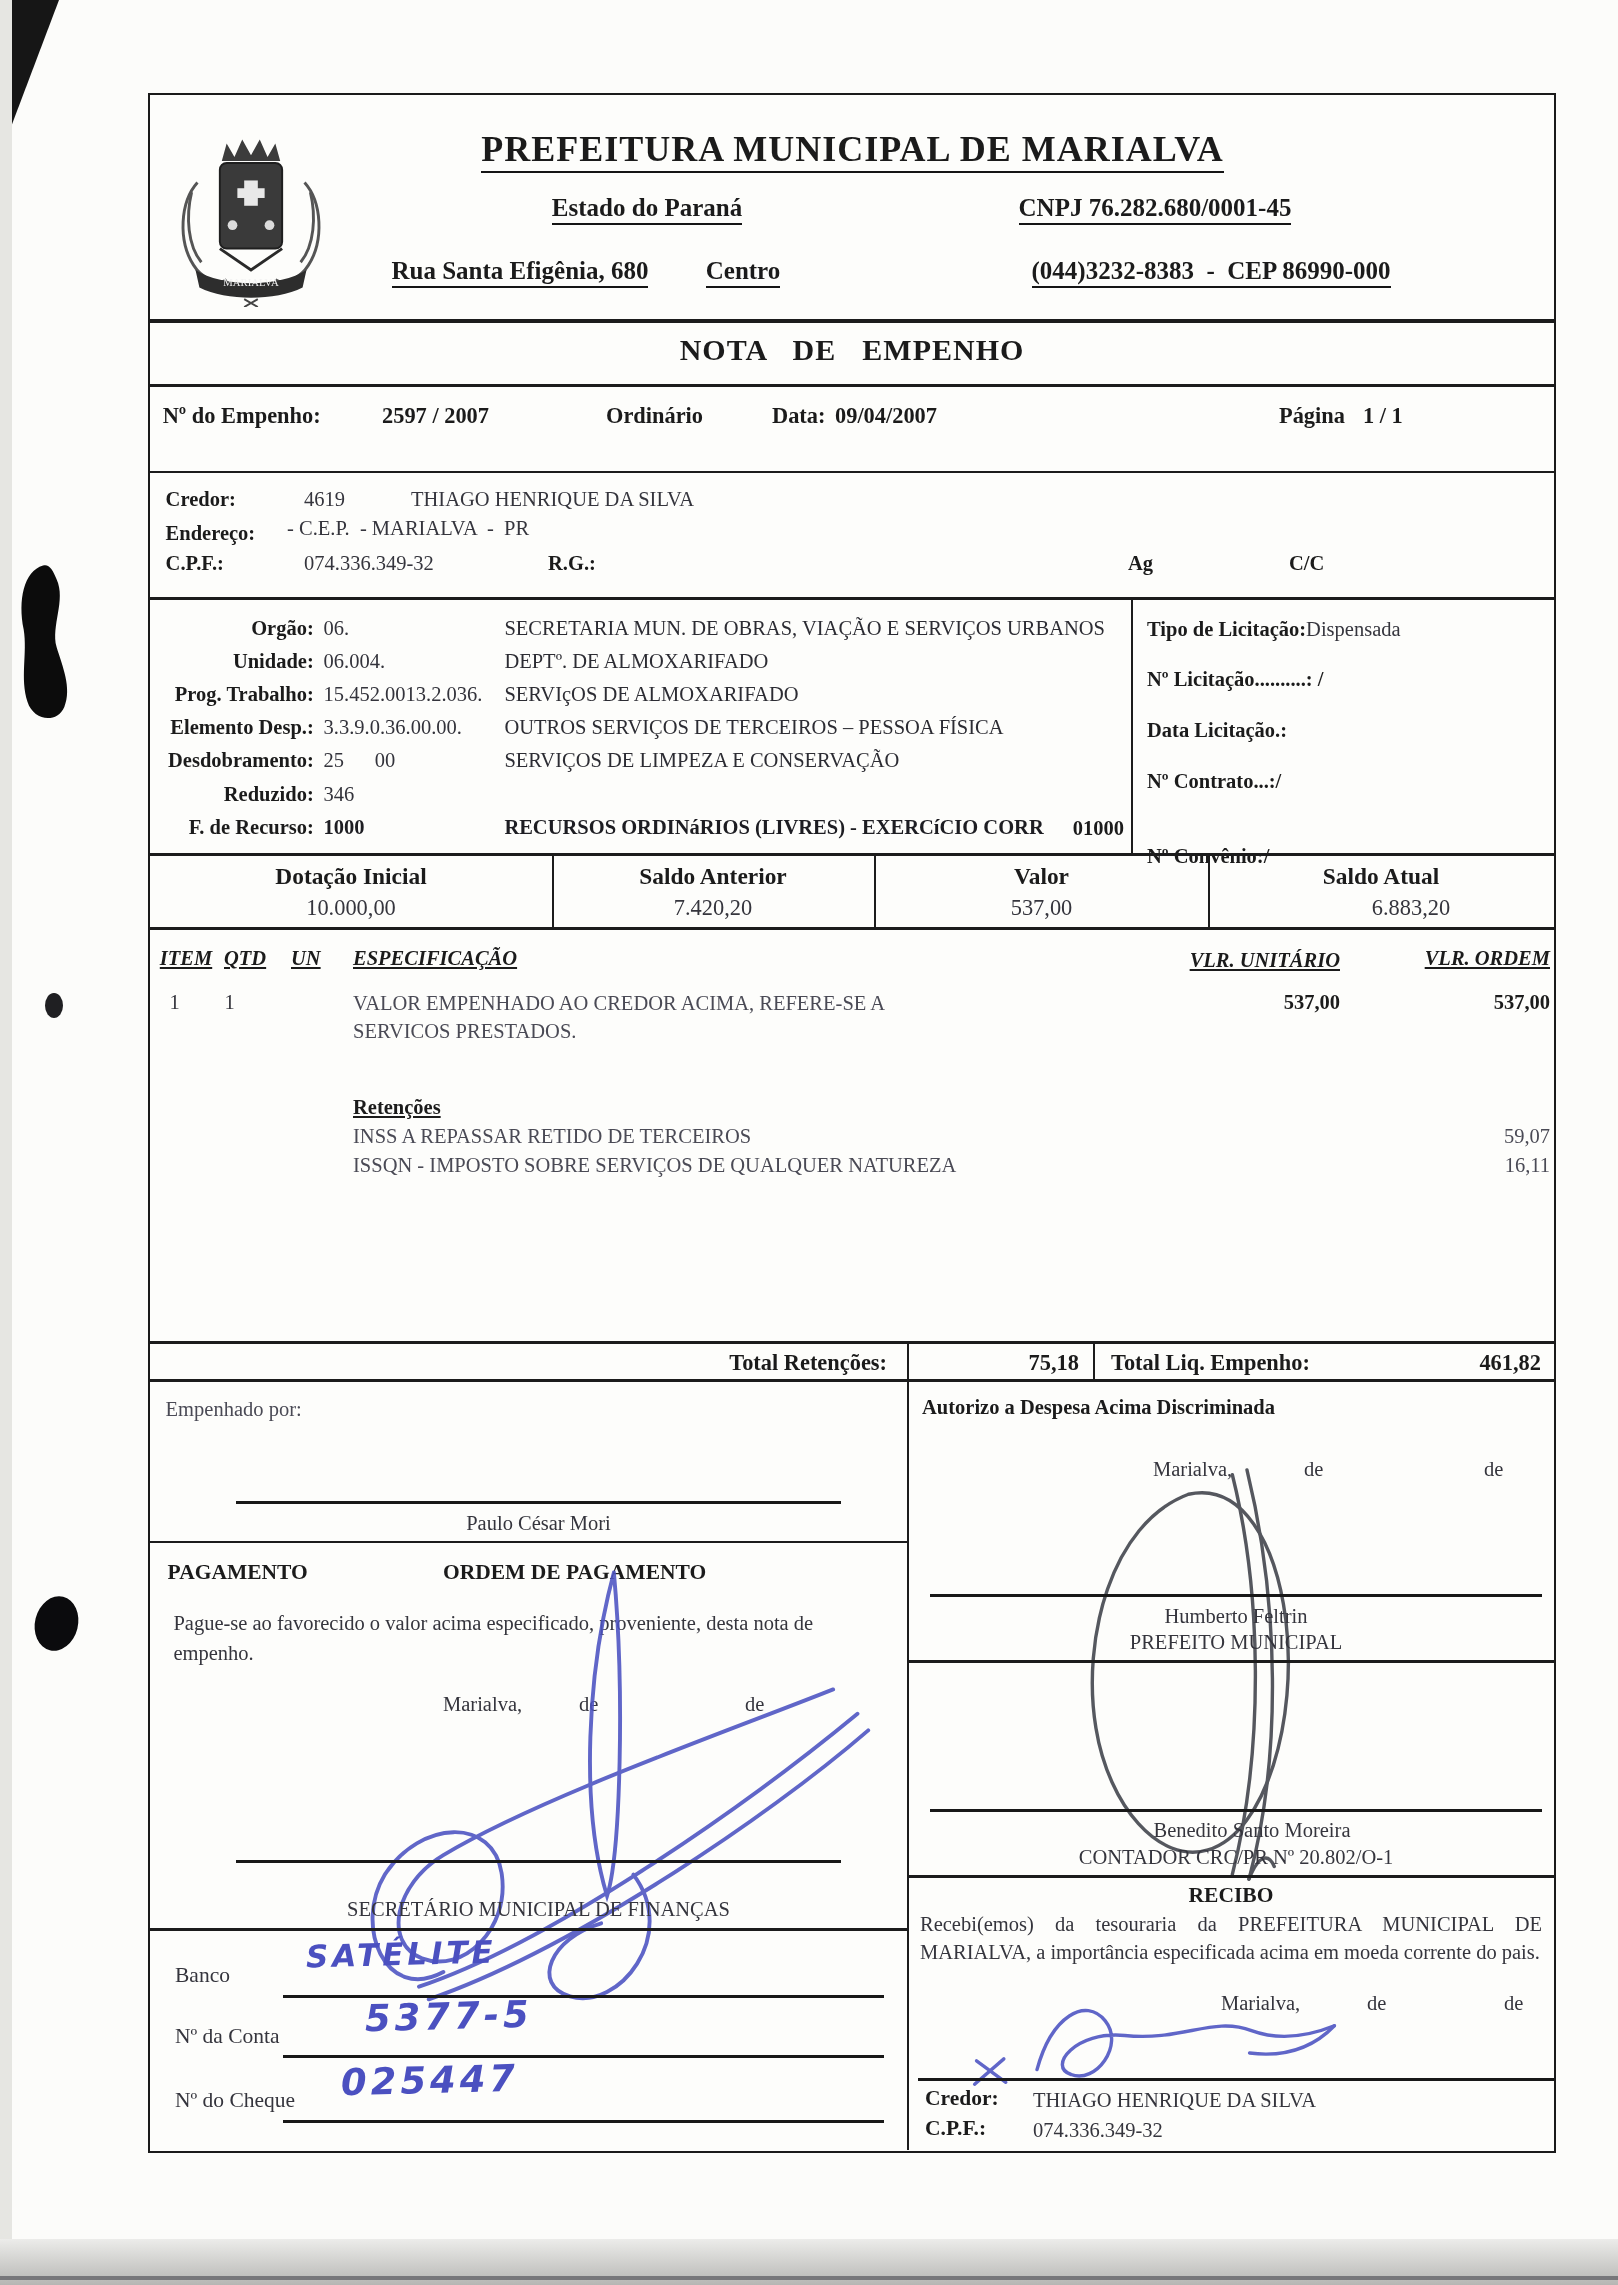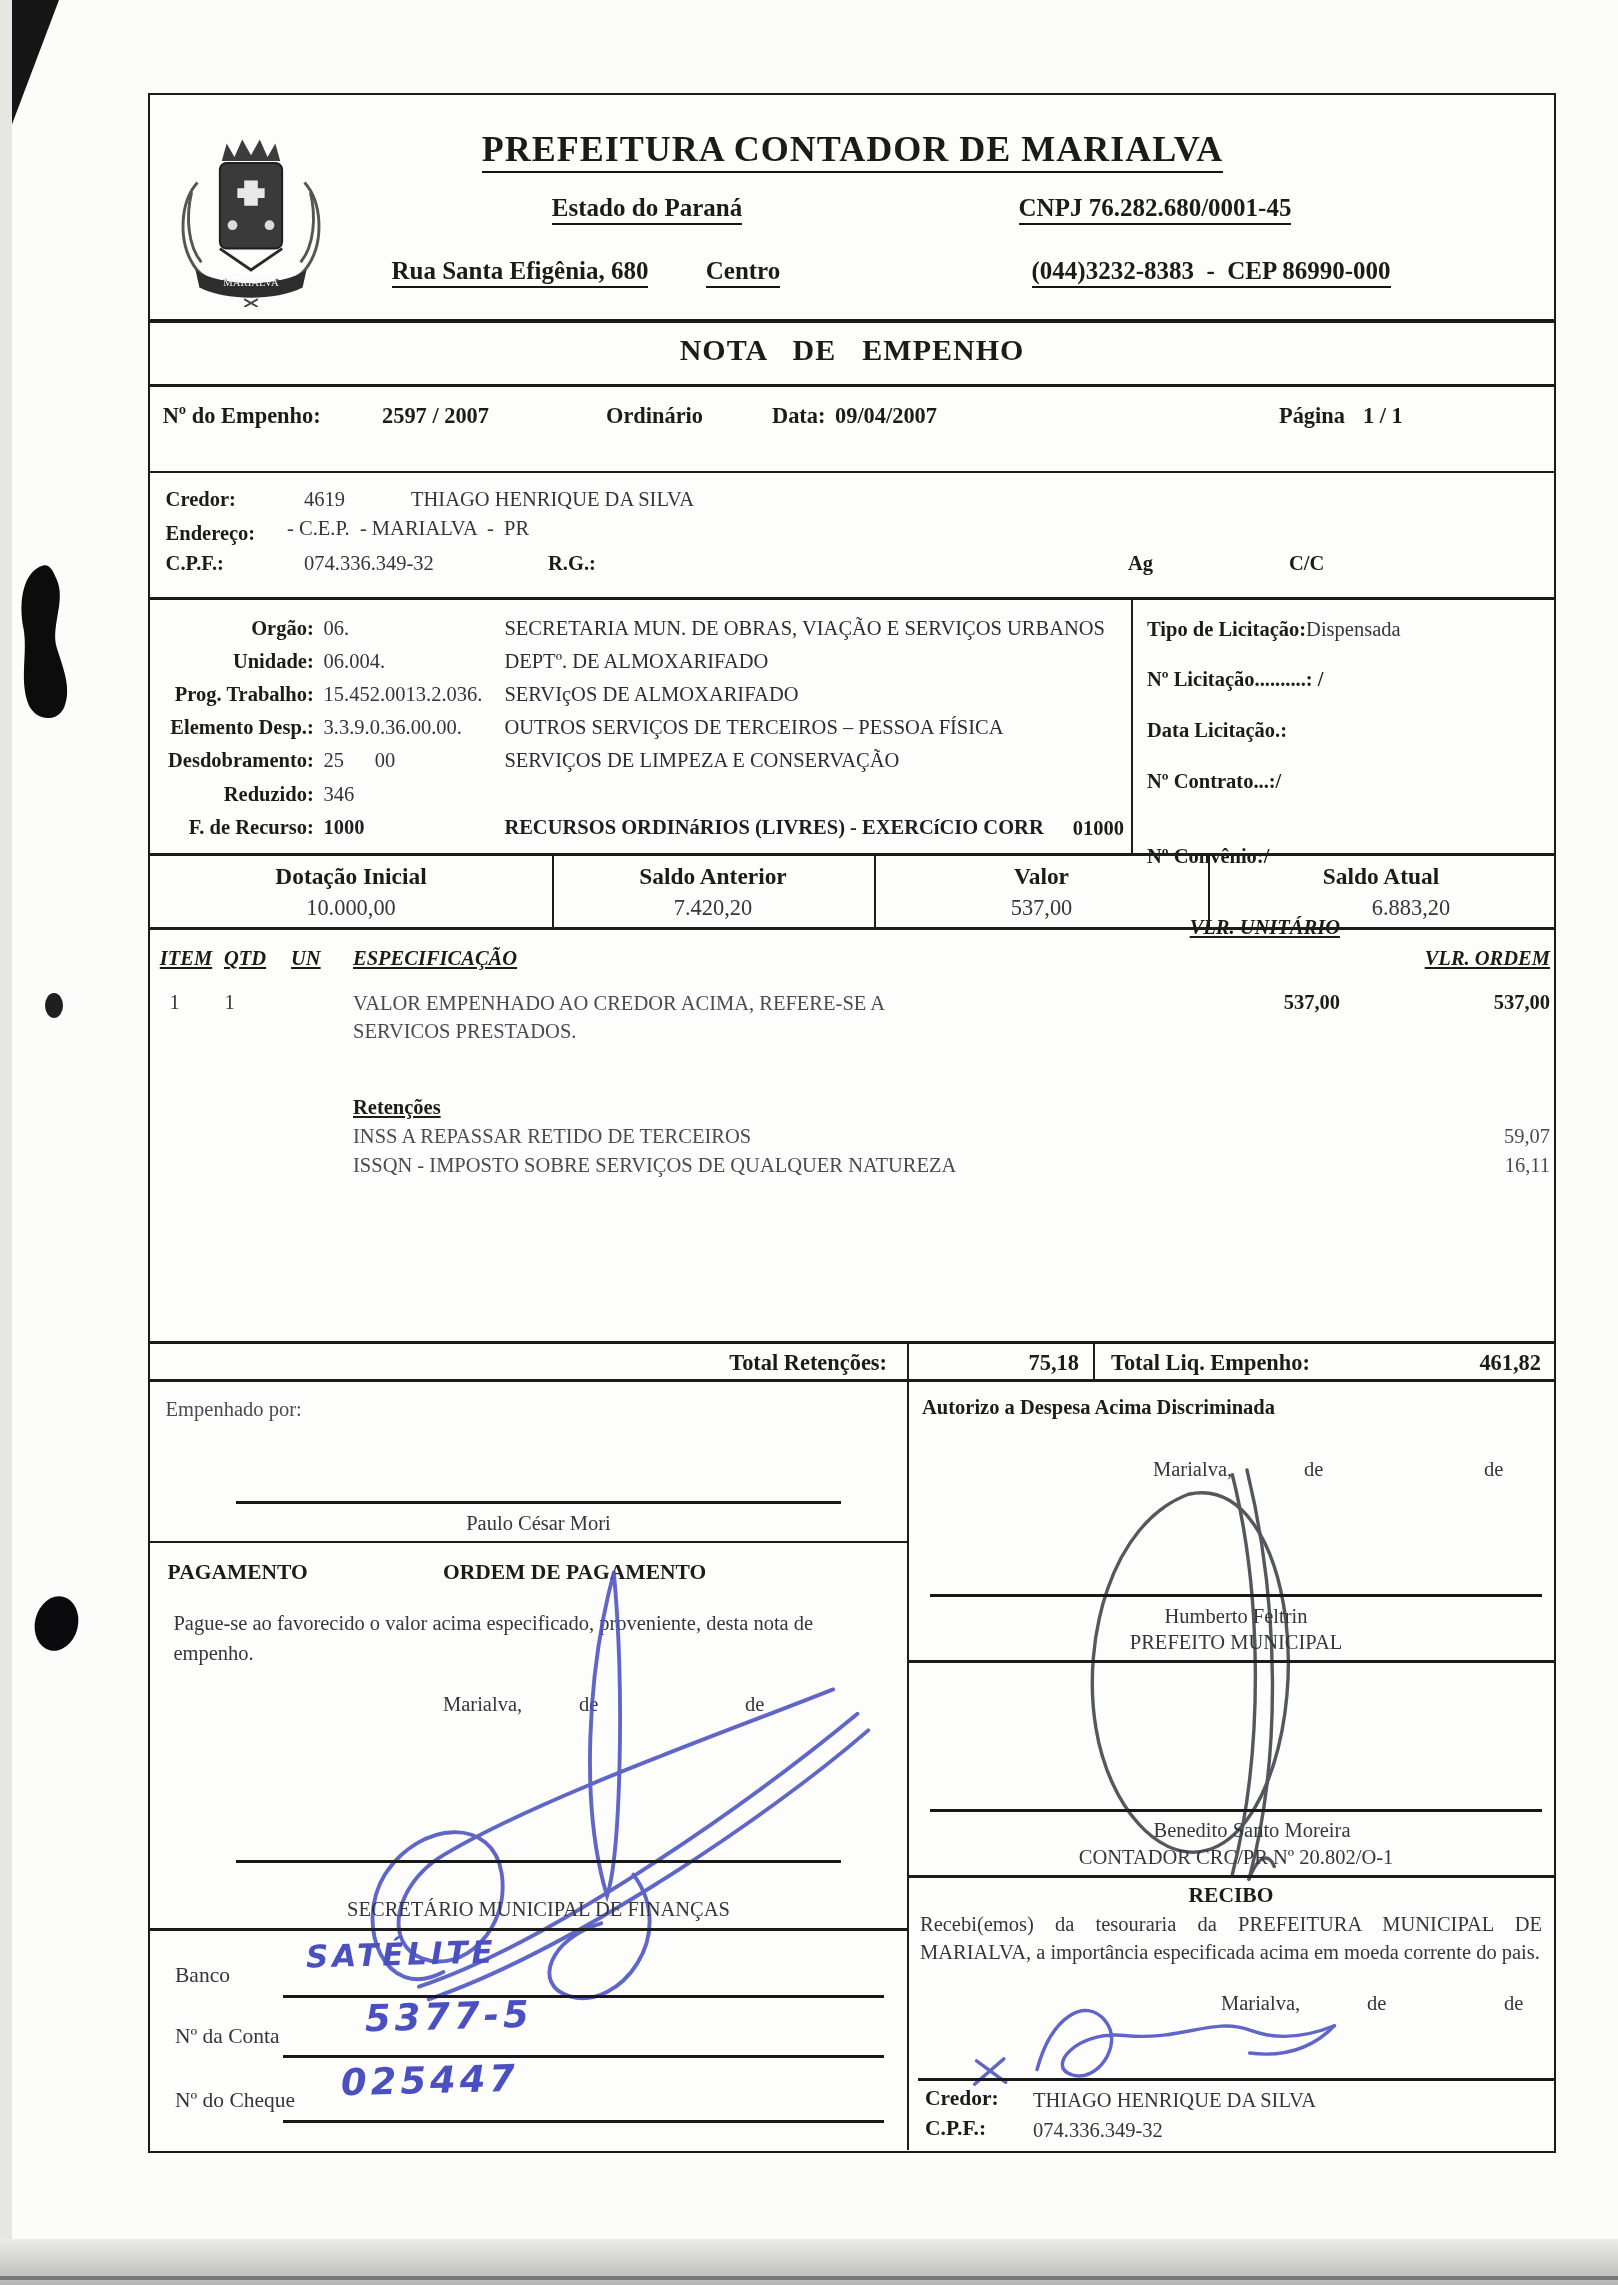--- a/index.html
+++ b/index.html
@@ -62,21 +62,21 @@
       <rect x="71" y="66" width="28" height="10" fill="#e8e8e8"></rect>
       <circle cx="66" cy="104" r="5" fill="#dcdcdc"></circle>
       <circle cx="104" cy="104" r="5" fill="#dcdcdc"></circle>
       <path d="M53 128 L85 150 L117 128" fill="none" stroke="#2a2a2a" stroke-width="3"></path>
       <path d="M28 150 C55 168 115 168 142 150 L138 168 C110 182 60 182 32 168 Z" fill="#2d2d2d"></path>
       <text x="85" y="166" text-anchor="middle" font-size="11" fill="#f2f2f2" font-family="Liberation Serif, serif">MARIALVA</text>
       <path d="M78 180 L92 188 M92 180 L78 188" stroke="#444" stroke-width="2"></path>
     </svg>
 
     <div class="abs ctr" style="left:176px;top:33px;width:1053px;">
-      <span class="u b" style="font-size:36px;letter-spacing:1px;">PREFEITURA CONTADOR DE MARIALVA</span>
+      <span class="u b" style="font-size:36px;letter-spacing:1px;">PREFEITURA MUNICIPAL DE MARIALVA</span>
     </div>
     <div class="abs ctr" style="left:341px;top:99px;width:312px;">
       <span class="u b t26">Estado do Paraná</span>
     </div>
     <div class="abs ctr" style="left:839px;top:99px;width:332px;">
       <span class="u b t26">CNPJ 76.282.680/0001-45</span>
     </div>
     <div class="abs ctr" style="left:219px;top:162px;width:302px;">
       <span class="u b t26">Rua Santa Efigênia, 680</span>
     </div>
@@ -171,21 +171,21 @@
     <span class="abs t23 ctr ink2" style="left:402px;top:800px;width:322px;">7.420,20</span>
     <span class="abs t23 ctr ink2" style="left:724px;top:800px;width:335px;">537,00</span>
     <span class="abs t23 ctr ink2" style="left:1058px;top:800px;width:406px;">6.883,20</span>
 
     <div class="hline" style="left:0;top:832px;width:1404px;height:2.9px;"></div>
 
     <span class="abs t21 ital-u" style="left:9.8px;top:851px;">ITEM</span>
     <span class="abs t21 ital-u" style="left:74px;top:851px;">QTD</span>
     <span class="abs t21 ital-u" style="left:141px;top:851px;">UN</span>
     <span class="abs t21 ital-u" style="left:203px;top:851px;">ESPECIFICAÇÃO</span>
-    <span class="abs t21 ital-u rt" style="left:1014px;top:820px;width:176px;">VLR. UNITÁRIO</span>
+    <span class="abs t21 ital-u rt" style="left:1014px;top:853px;width:176px;">VLR. UNITÁRIO</span>
     <span class="abs t21 ital-u rt" style="left:1248px;top:851px;width:152px;">VLR. ORDEM</span>
 
     <div>
       <span class="abs t21 ctr ink2" style="left:0px;top:895px;width:49px;">1</span>
       <span class="abs t21 ctr ink2" style="left:60px;top:895px;width:39px;">1</span>
       <span class="abs t21 ink3" style="left:203px;top:895px;width:585px;line-height:1.35;">VALOR EMPENHADO AO CREDOR ACIMA, REFERE-SE A SERVICOS PRESTADOS.</span>
       <span class="abs b t21 rt" style="left:1014px;top:895px;width:176px;">537,00</span>
       <span class="abs b t21 rt" style="left:1248px;top:895px;width:152px;">537,00</span>
     </div>
 

